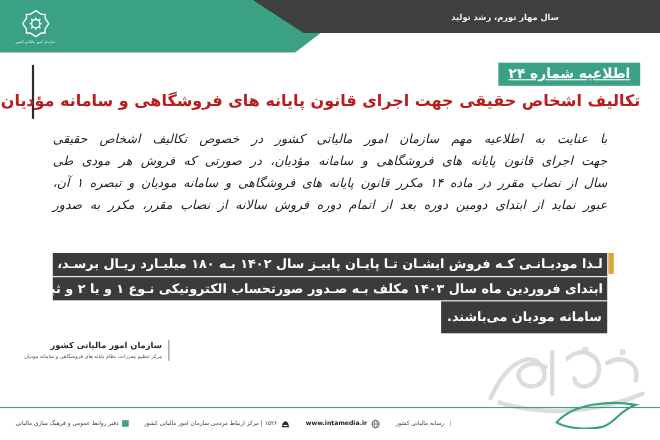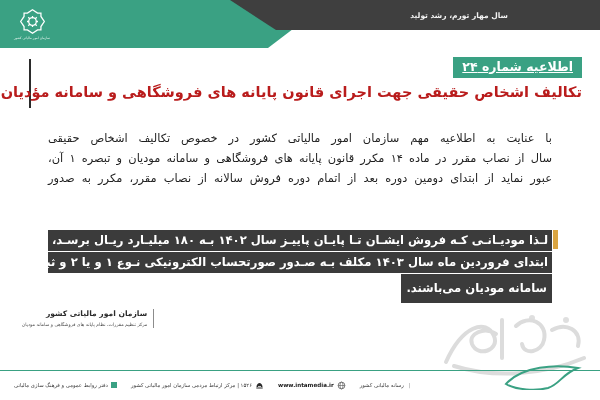--- a/index.html
+++ b/index.html
@@ -123,25 +123,26 @@
     font-size: 14.5px;
     font-weight: bold;
     line-height: 1.3;
     white-space: nowrap;
     text-align: right;
   }
 
   
   .body-block {
     position: absolute;
-    top: 128px;
+    top: 116px;
     right: 48px;
     width: 504px;
     text-align: justify;
     direction: rtl;
+    font-style: italic;
   }
   .body-line {
     color: #1f1f1f;
     font-size: 11.4px;
     line-height: 20px;
     font-weight: normal;
     text-align: justify;
     text-align-last: justify;
     white-space: nowrap;
     display: block;
@@ -312,20 +313,21 @@
   <div class="title-rule"></div>
   <div class="title-block">
     <div class="badge-row">
       <span class="badge">اطلاعیه شماره ۲۴</span>
     </div>
     <div class="title-main">تکالیف اشخاص حقیقی جهت اجرای قانون پایانه های فروشگاهی و سامانه مؤدیان</div>
   </div>
 
   <div class="body-block">
     <span class="body-line">با عنایت به اطلاعیه مهم سازمان امور مالیاتی کشور در خصوص تکالیف اشخاص حقیقی</span>
+    <span class="body-line">جهت اجرای قانون پایانه های فروشگاهی و سامانه مؤدیان، در صورتی که فروش هر مودی طی</span>
     <span class="body-line">سال از نصاب مقرر در ماده ۱۴ مکرر قانون پایانه های فروشگاهی و سامانه مودیان و تبصره ۱ آن،</span>
     <span class="body-line">عبور نماید از ابتدای دومین دوره بعد از اتمام دوره فروش سالانه از نصاب مقرر، مکرر به صدور</span>
   </div>
 
   <div class="highlight-block">
     <div class="hl-marker"></div>
     <span class="hl-line">لـذا مودیـانـی کـه فروش ایشـان تـا پایـان پاییـز سال ۱۴۰۲ بـه ۱۸۰ میلیـارد ریـال برسـد، از</span>
     <span class="hl-line">ابتدای فروردین ماه سال ۱۴۰۳ مکلف بـه صـدور صورتحساب الکترونیکی نـوع ۱ و یا ۲ و ثبت در</span>
     <span class="hl-short-wrap">
       <span class="hl-line short">سامانه مودیان می‌باشند.</span>

